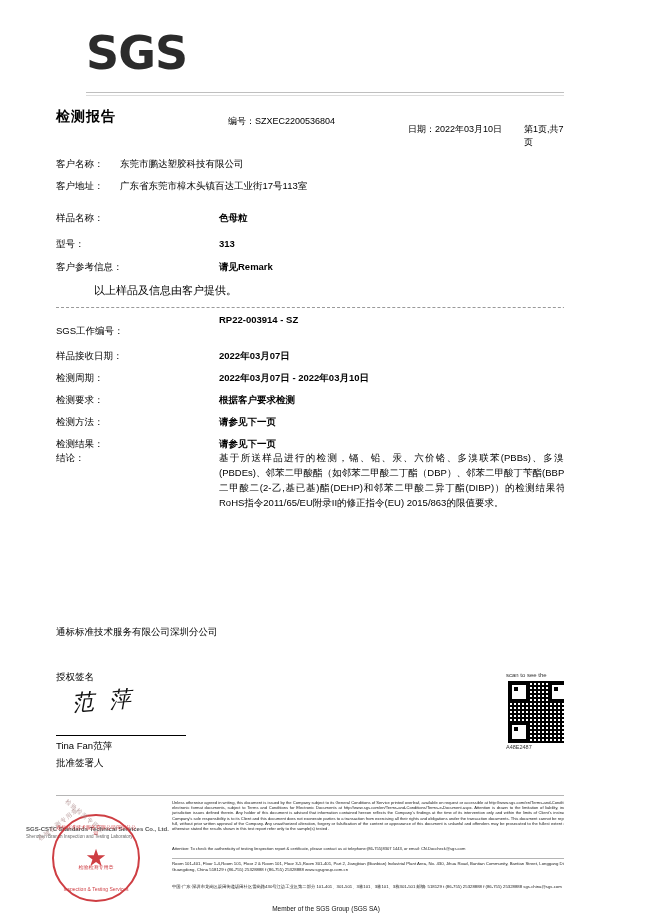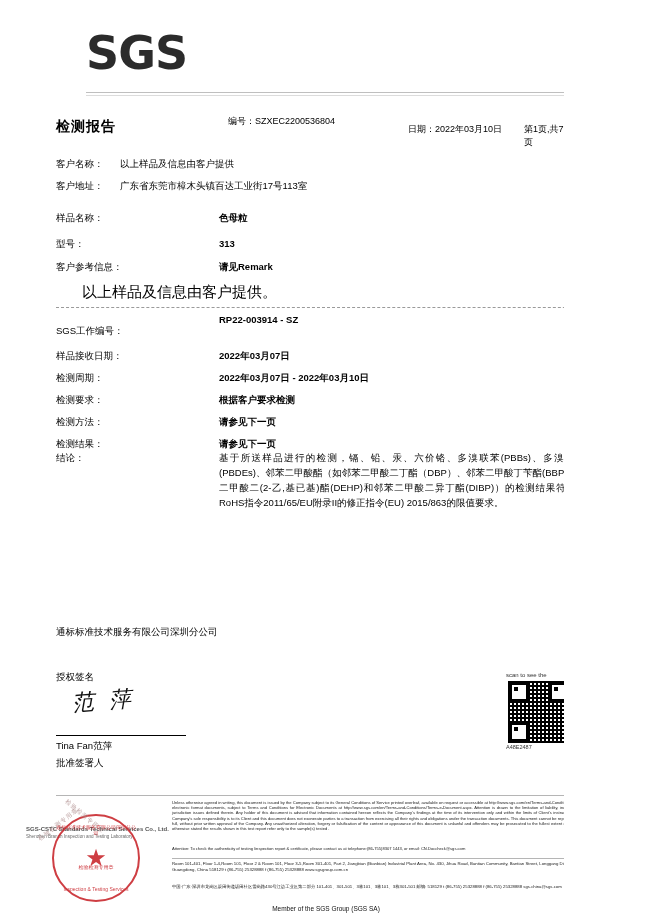--- a/index.html
+++ b/index.html
@@ -47,21 +47,21 @@
     top: 95px;
     width: 480px;
     height: 1px;
     background: #dcdcdc;
   }
 
   
   .report-title {
     position: absolute;
     left: 56px;
-    top: 118px;
+    top: 108px;
     font-size: 14px;
     font-weight: bold;
     letter-spacing: 1px;
   }
   .meta-no {
     position: absolute;
     left: 228px;
     top: 115px;
     font-size: 9px;
   }
@@ -89,22 +89,22 @@
   }
   .val2 {
     position: absolute;
     left: 219px;
     font-size: 9.5px;
     font-weight: bold;
   }
 
   .note-line {
     position: absolute;
-    left: 44px;
-    font-size: 15px;
+    left: 56px;
+    font-size: 11px;
     padding-left: 38px;
   }
 
   .dashed {
     position: absolute;
     left: 56px;
     width: 540px;
     border-top: 1px dashed #9a9a9a;
     height: 0;
   }
@@ -361,21 +361,21 @@
   <div class="report-title">检测报告</div>
   <div class="meta-no">
     <span>编号：</span><span>SZXEC2200536804</span>
   </div>
   <div class="meta-date">
     <span>日期：</span><span>2022年03月10日</span>
   </div>
   <div class="meta-page">第1页,共7页</div>
 
   <div class="lbl" style="top:158px">客户名称：</div>
-  <div class="val" style="top:158px">以上样品及信息由客户提供</div>
+  <div class="val" style="top:158px">东莞市鹏达塑胶科技有限公司</div>
 
   <div class="lbl" style="top:180px">客户地址：</div>
   <div class="val" style="top:180px">广东省东莞市樟木头镇百达工业街17号113室</div>
 
   <div class="lbl" style="top:212px">样品名称：</div>
   <div class="val2" style="top:212px">色母粒</div>
 
   <div class="lbl" style="top:238px">型号：</div>
   <div class="val2" style="top:238px">313</div>
 

